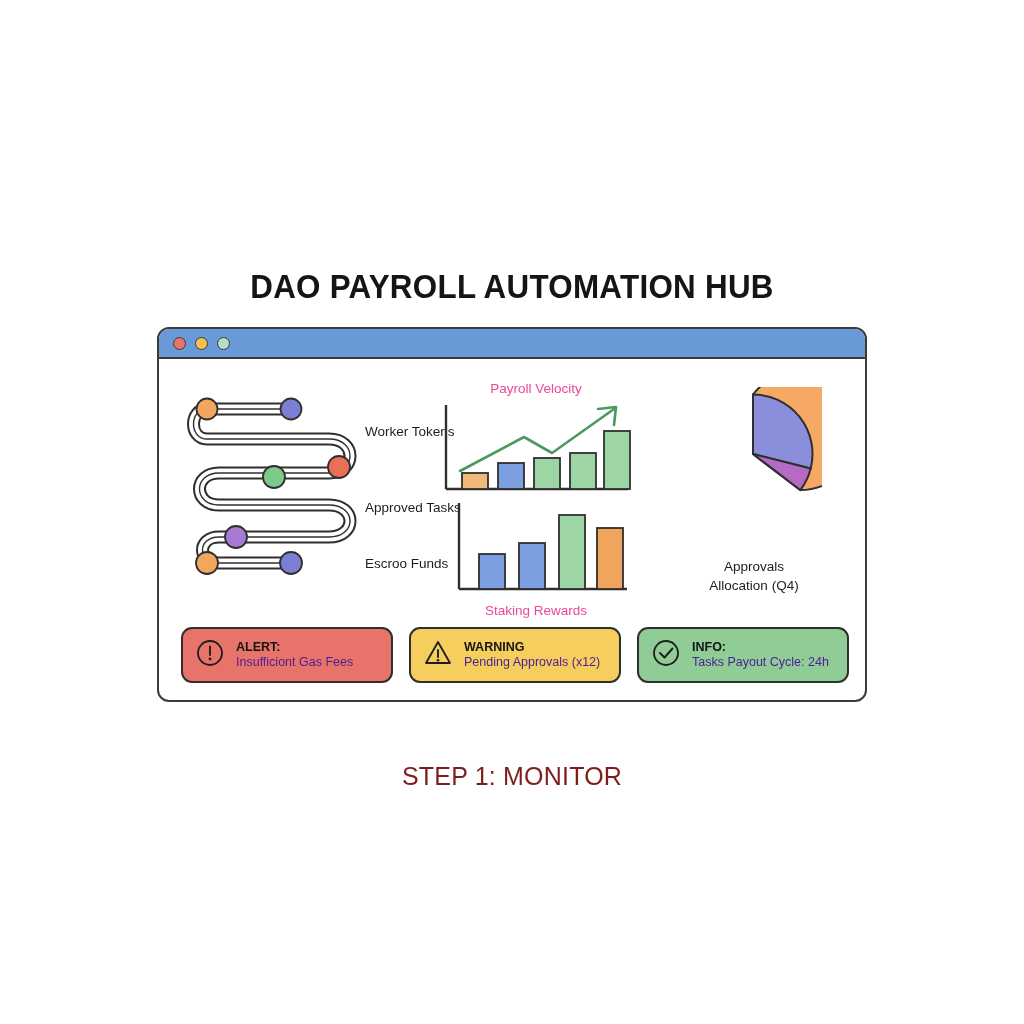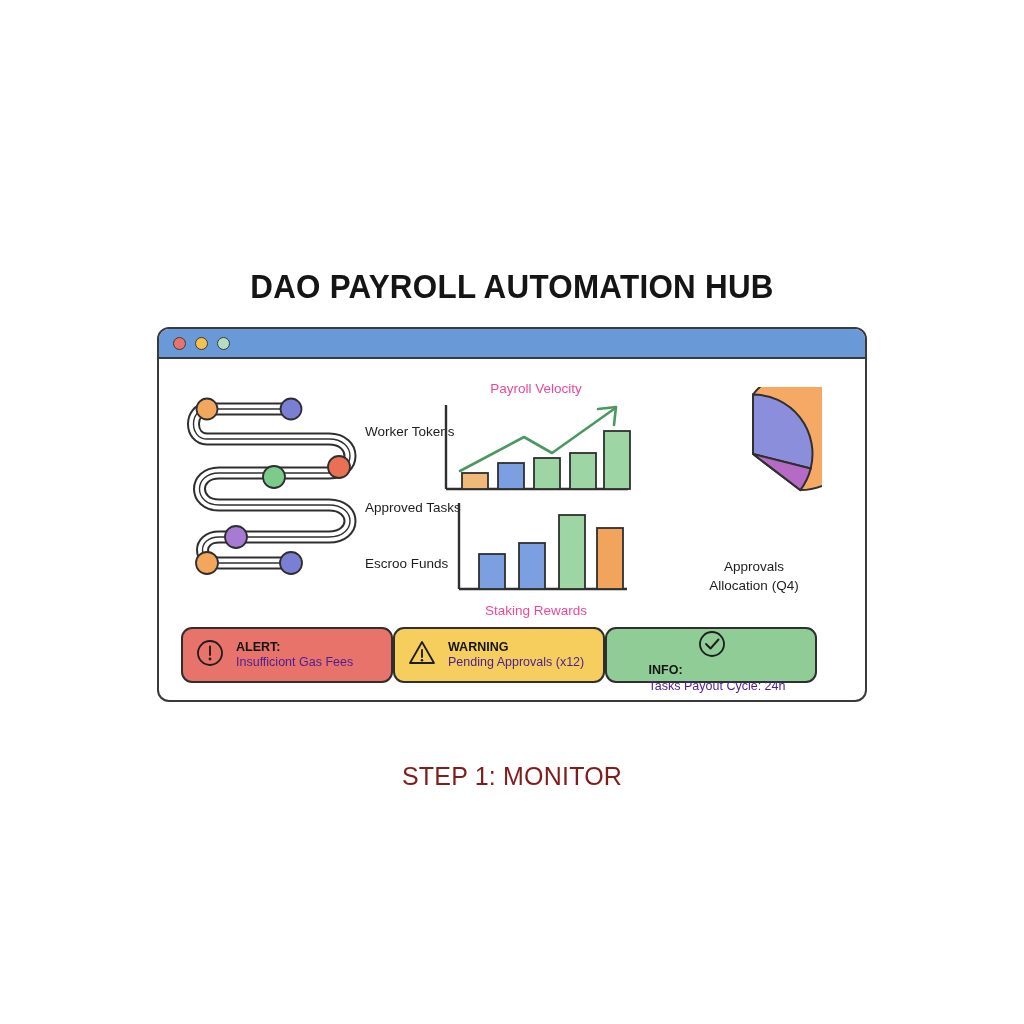--- a/index.html
+++ b/index.html
@@ -114,21 +114,21 @@
     color: #1d1d1d;
   }
 
   
   #alert-row {
     position: absolute;
     left: 22px;
     top: 268px;
     width: 668px;
     display: flex;
-    justify-content: flex-start;
+    justify-content: space-between;
   }
   .alert-card {
     width: 212px;
     height: 56px;
     border: 2px solid #2f2f2f;
     border-radius: 11px;
     box-sizing: border-box;
     display: flex;
     align-items: center;
     padding-left: 12px;
@@ -146,21 +146,21 @@
     color: #141414;
     display: block;
   }
   .alert-sub {
     font-size: 12.5px;
     color: #4c1d95;
     display: block;
   }
   .alert-red    { background: #e8736a; }
   .alert-yellow { background: #f5ce5e; }
-  .alert-green  { background: #8fcc96; flex-direction: column; }
+  .alert-green  { background: #8fcc96; }
 
   
   #step-caption {
     position: absolute;
     top: 762px;
     left: 0;
     width: 1024px;
     text-align: center;
     font-size: 25px;
     color: #7f1d1d;

